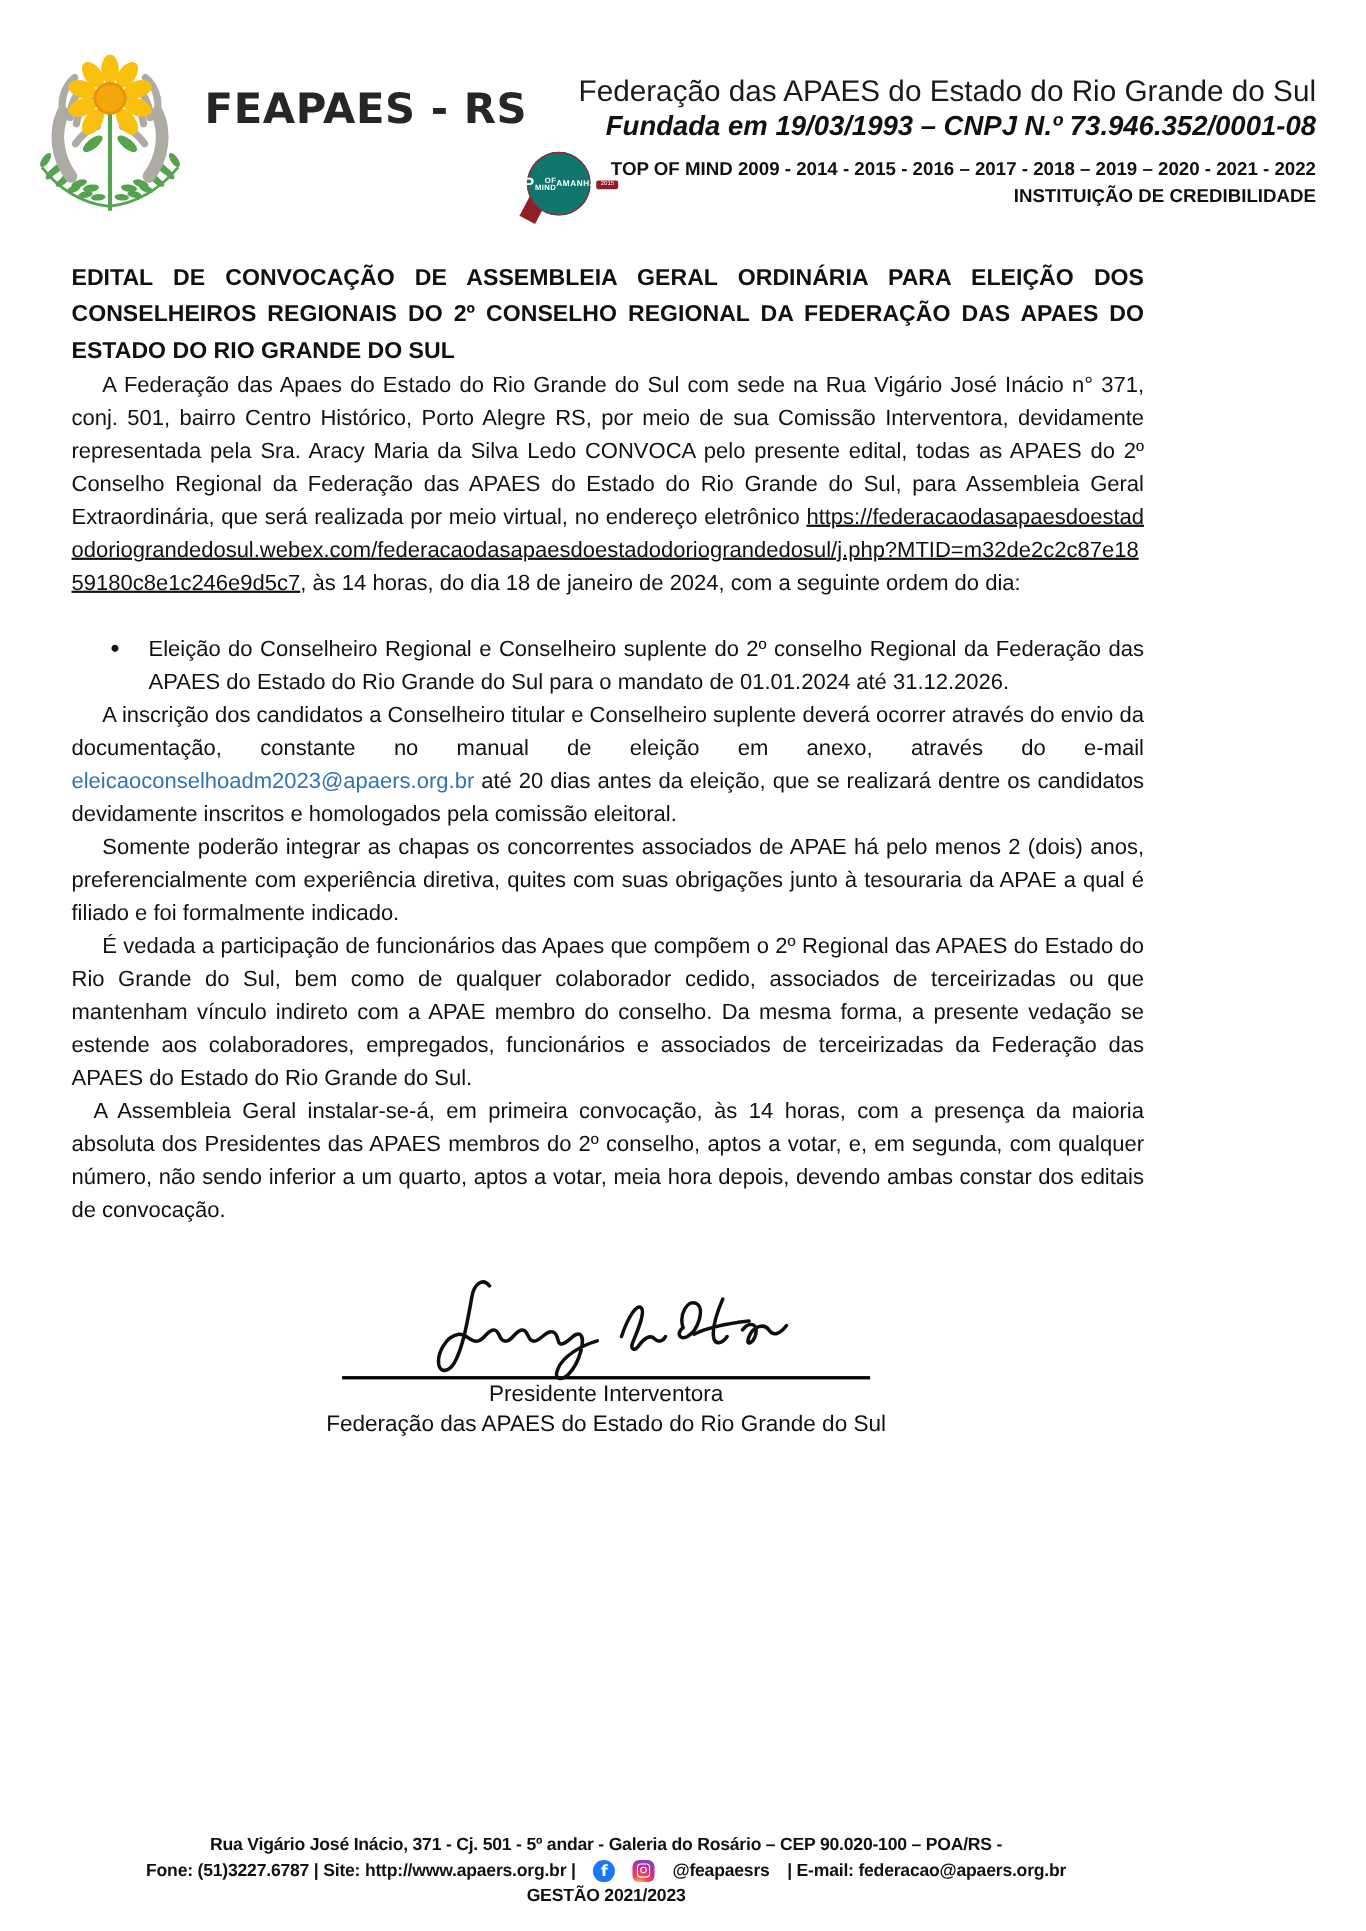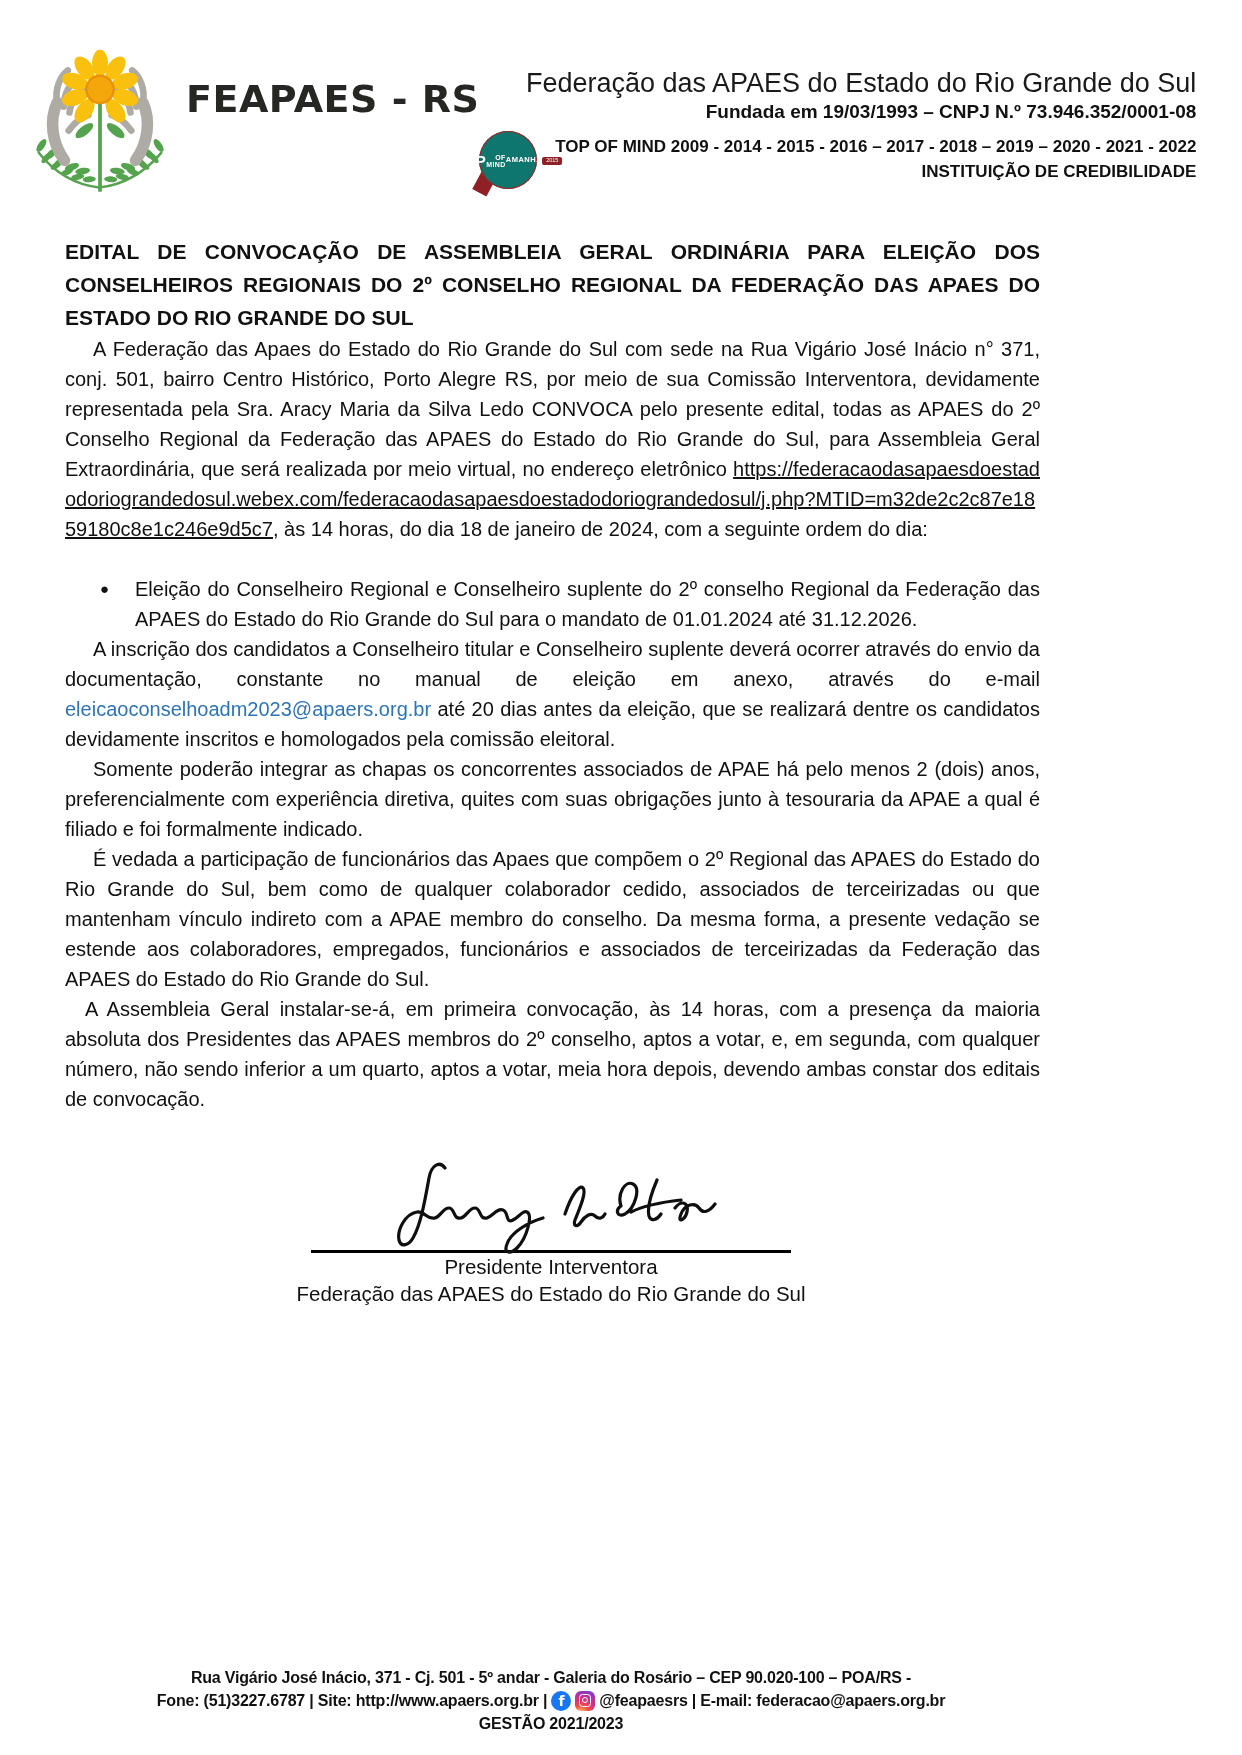--- a/index.html
+++ b/index.html
@@ -12,21 +12,21 @@
   
   .header{display:flex;align-items:flex-start;padding:30px 14px 0 20px;}
   .logo-block{display:flex;align-items:center;flex:none;}
   .logo-svg{flex:none;}
   .wordmark{
     font-family:"DejaVu Sans",sans-serif;font-weight:bold;font-size:38px;
     letter-spacing:.5px;color:#262624;margin-left:6px;margin-top:-28px;white-space:nowrap;
   }
   .header-right{margin-left:auto;display:flex;flex-direction:column;align-items:flex-end;padding-top:38px;text-align:right;}
   .org-name{font-size:27px;color:#1a1a1a;white-space:nowrap;}
-  .founded{font-size:19px;font-weight:bold;margin-top:2px;white-space:nowrap;}
+  .founded{font-size:25px;font-weight:bold;margin-top:2px;white-space:nowrap;font-style:italic;}
   .awards-row{display:flex;align-items:center;margin-top:8px;gap:18px;}
   .tom-badge{
     width:58px;height:58px;border-radius:50%;background:#0f766e;color:#fff;position:relative;
     display:flex;flex-direction:row;align-items:center;justify-content:center;line-height:1;flex:none;
     box-shadow:0 0 0 1px #a02127 inset;
   }
   .tom-badge::before{
     content:"";position:absolute;left:-3px;bottom:-5px;width:16px;height:20px;
     background:#8f2026;transform:rotate(28deg);z-index:-1;
   }
@@ -59,21 +59,21 @@
   .sig-block{margin-top:44px;text-align:center;font-size:20.5px;line-height:27px;}
   .sig-draw{position:relative;width:480px;height:92px;margin:0 auto;border-bottom:3px solid #000;}
   .sig-svg{position:absolute;left:16px;bottom:-20px;}
   .sig-name{margin-top:3px;}
 
   
   .footer{
     position:absolute;left:0;right:0;bottom:20px;text-align:center;
     font-weight:bold;font-size:16px;line-height:23px;letter-spacing:-.2px;
   }
-  .footer-line2{display:flex;align-items:center;justify-content:center;gap:4px;}
+  .footer-line2{display:flex;align-items:center;justify-content:center;gap:16px;}
   .fb-icon{
     width:20px;height:20px;border-radius:50%;background:#1877f2;color:#fff;flex:none;
     display:inline-flex;align-items:center;justify-content:center;
     font-family:"DejaVu Sans",sans-serif;font-weight:bold;font-size:14px;
   }
   .fb-icon::before{content:"f";margin-top:1px;}
   .ig-icon{
     width:20px;height:20px;border-radius:6px;flex:none;position:relative;
     background:radial-gradient(circle at 28% 120%, #fed373 8%, #f15245 32%, #d92e7f 56%, #9b36b7 82%, #515ecf 100%);
   }

